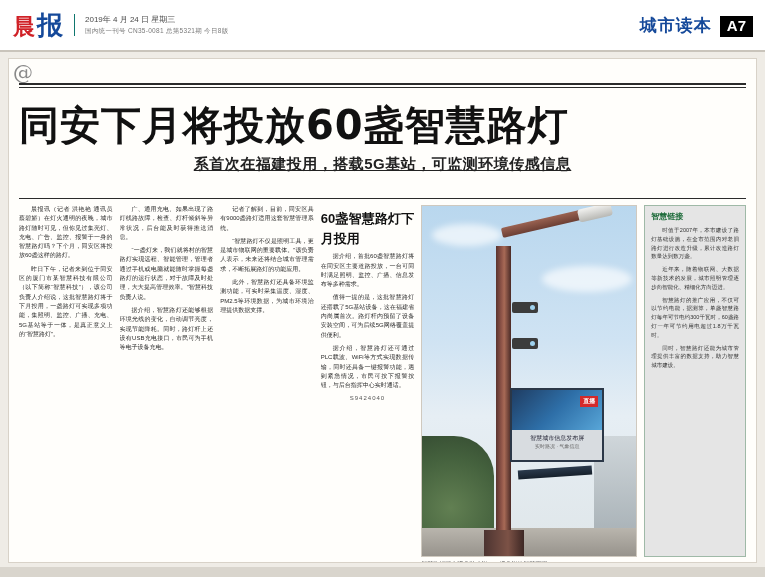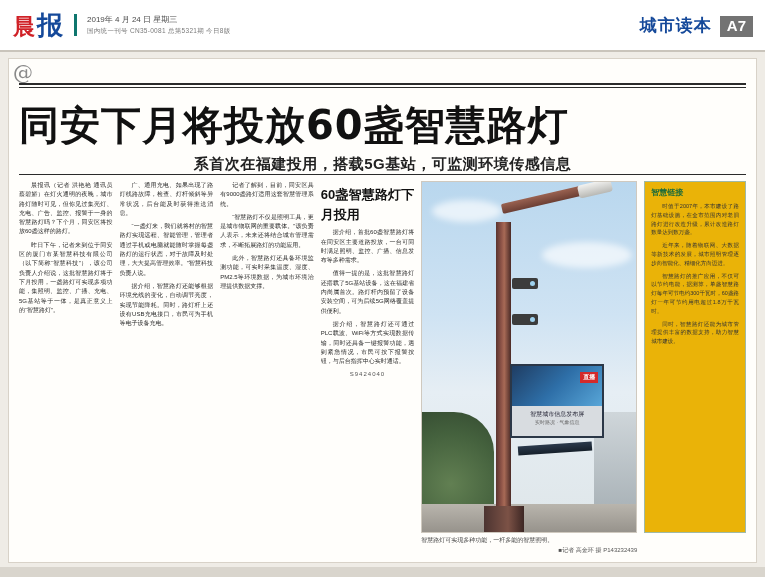--- a/index.html
+++ b/index.html
@@ -39,21 +39,21 @@
     font-family: "DejaVu Sans", sans-serif;
     display: flex;
     align-items: baseline;
   }
   .logo .accent {
     color: #d02127;
     font-size: 22px;
     margin: 0 1px;
   }
   .masthead-meta {
-    border-left: 3px solid #0f766e;
+    border-left: 1px solid #0f766e;
     margin-left: 10px;
     padding-left: 10px;
     font-size: 8px;
     line-height: 1.45;
     color: #4a4a4a;
   }
   .masthead-meta .line2 {
     font-size: 6.5px;
     color: #7a7a7a;
     letter-spacing: 0.3px;
@@ -64,21 +64,21 @@
     align-items: flex-end;
     gap: 8px;
   }
   .section-name {
     font-size: 17px;
     font-weight: bold;
     color: #15499a;
     letter-spacing: 1px;
   }
   .page-badge {
-    background: #737373;
+    background: #000000;
     color: #ffffff;
     font-size: 15px;
     font-weight: bold;
     padding: 2px 7px;
     line-height: 1.1;
   }
   
   .sheet {
     position: relative;
     margin: 6px 8px 8px 8px;
@@ -116,21 +116,22 @@
     margin: 10px 0 2px 0;
     font-family: "DejaVu Sans", sans-serif;
     white-space: nowrap;
   }
   .subhead {
     text-align: center;
     font-size: 15px;
     font-weight: bold;
     color: #222222;
     letter-spacing: 0.5px;
-    margin-bottom: 0;
+    margin-bottom: 24px;
+    text-decoration: underline;
   }
   .rule-bottom {
     height: 1px;
     background: #2b2b2b;
     margin-bottom: 6px;
   }
   
   .columns {
     display: flex;
     gap: 7px;
@@ -327,21 +328,21 @@
   .byline {
     font-size: 6px;
     color: #555;
     text-align: right;
     margin-top: 2px;
   }
   
   .sidebox {
     width: 104px;
     border: 1px solid #9fb9a7;
-    background: #eab308;
+    background: #e5e5e5;
     box-sizing: border-box;
     padding: 5px 6px;
     height: 352px;
     overflow: hidden;
   }
   .sidebox-title {
     font-size: 8px;
     font-weight: bold;
     color: #1d6b3a;
     margin-bottom: 4px;

